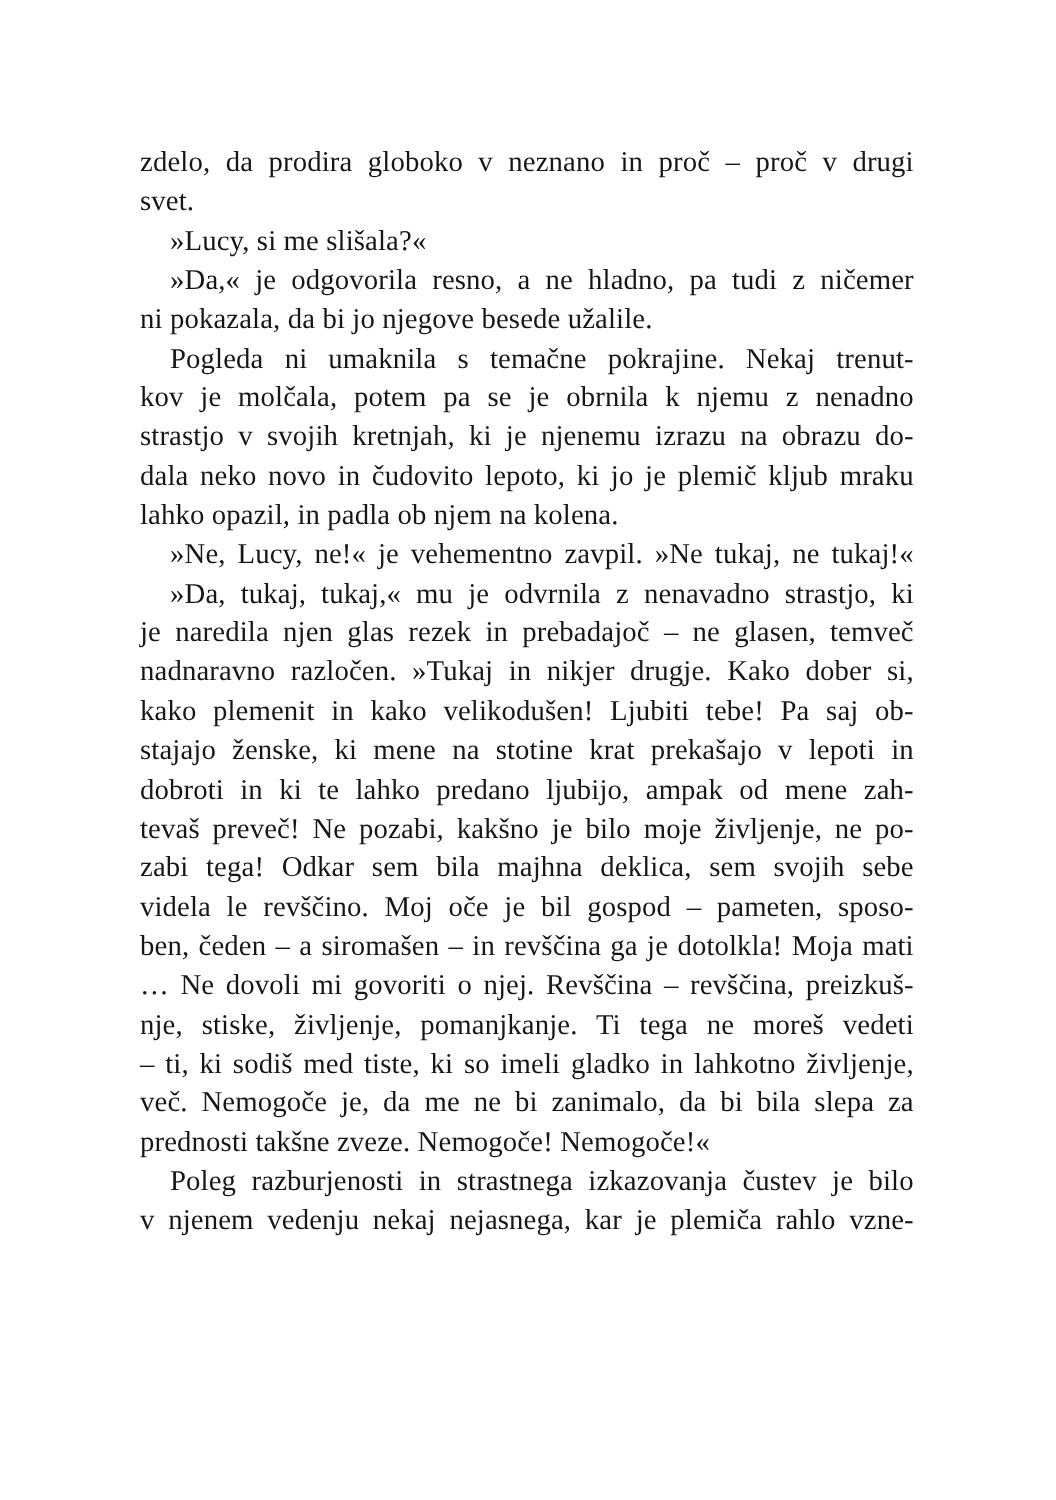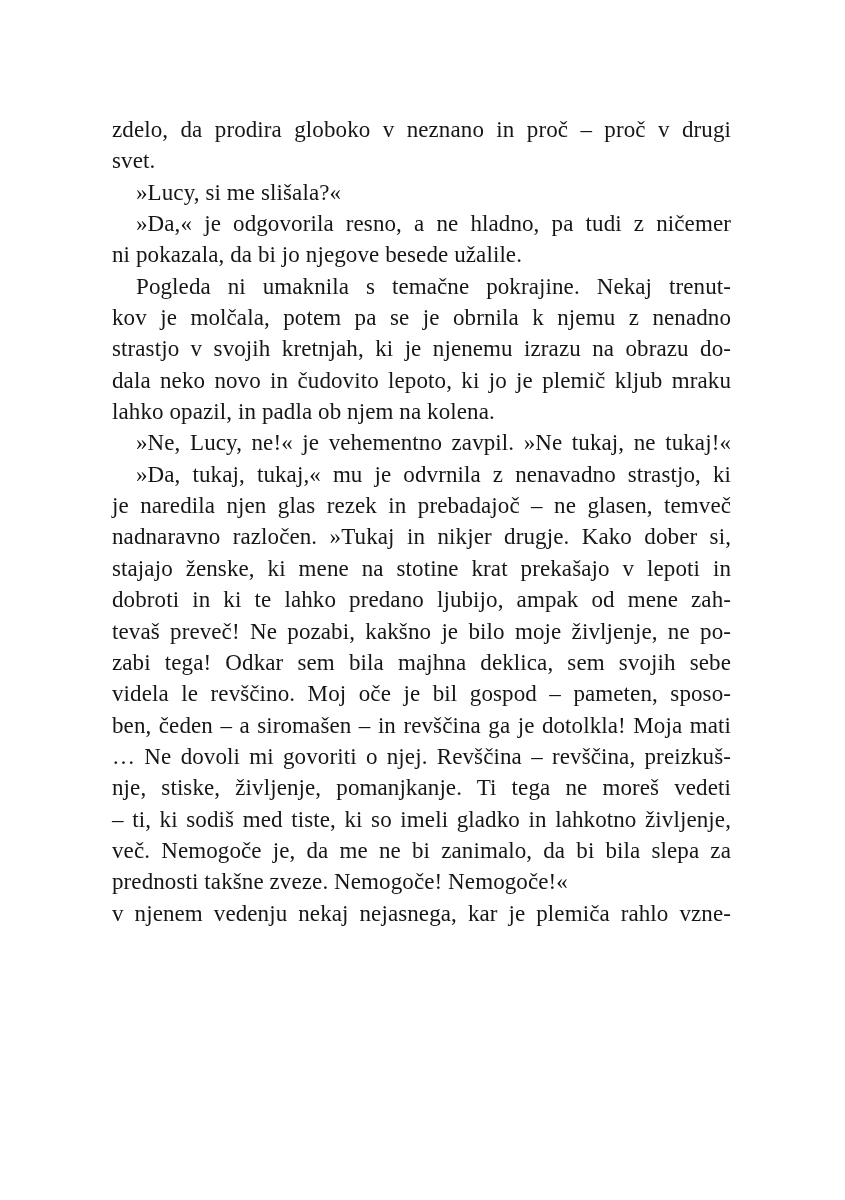--- a/index.html
+++ b/index.html
@@ -58,27 +58,29 @@
       <div class="line left">ni pokazala, da bi jo njegove besede užalile.</div>
       <div class="line indent">Pogleda ni umaknila s temačne pokrajine. Nekaj trenut-</div>
       <div class="line">kov je molčala, potem pa se je obrnila k njemu z nenadno</div>
       <div class="line">strastjo v svojih kretnjah, ki je njenemu izrazu na obrazu do-</div>
       <div class="line">dala neko novo in čudovito lepoto, ki jo je plemič kljub mraku</div>
       <div class="line left">lahko opazil, in padla ob njem na kolena.</div>
       <div class="line indent">»Ne, Lucy, ne!« je vehementno zavpil. »Ne tukaj, ne tukaj!«</div>
       <div class="line indent">»Da, tukaj, tukaj,« mu je odvrnila z nenavadno strastjo, ki</div>
       <div class="line">je naredila njen glas rezek in prebadajoč – ne glasen, temveč</div>
       <div class="line">nadnaravno razločen. »Tukaj in nikjer drugje. Kako dober si,</div>
+      <div class="line">kako plemenit in kako velikodušen! Ljubiti tebe! Pa saj ob-</div>
       <div class="line">stajajo ženske, ki mene na stotine krat prekašajo v lepoti in</div>
       <div class="line">dobroti in ki te lahko predano ljubijo, ampak od mene zah-</div>
       <div class="line">tevaš preveč! Ne pozabi, kakšno je bilo moje življenje, ne po-</div>
       <div class="line">zabi tega! Odkar sem bila majhna deklica, sem svojih sebe</div>
       <div class="line">videla le revščino. Moj oče je bil gospod – pameten, sposo-</div>
       <div class="line">ben, čeden – a siromašen – in revščina ga je dotolkla! Moja mati</div>
       <div class="line">… Ne dovoli mi govoriti o njej. Revščina – revščina, preizkuš-</div>
       <div class="line">nje, stiske, življenje, pomanjkanje. Ti tega ne moreš vedeti</div>
       <div class="line">– ti, ki sodiš med tiste, ki so imeli gladko in lahkotno življenje,</div>
       <div class="line">več. Nemogoče je, da me ne bi zanimalo, da bi bila slepa za</div>
       <div class="line left">prednosti takšne zveze. Nemogoče! Nemogoče!«</div>
+      <div class="line indent">Poleg razburjenosti in strastnega izkazovanja čustev je bilo</div>
       <div class="line">v njenem vedenju nekaj nejasnega, kar je plemiča rahlo vzne-</div>
     </div>
   <div class="page-number">18</div>
 </div>
 
 </body></html>

